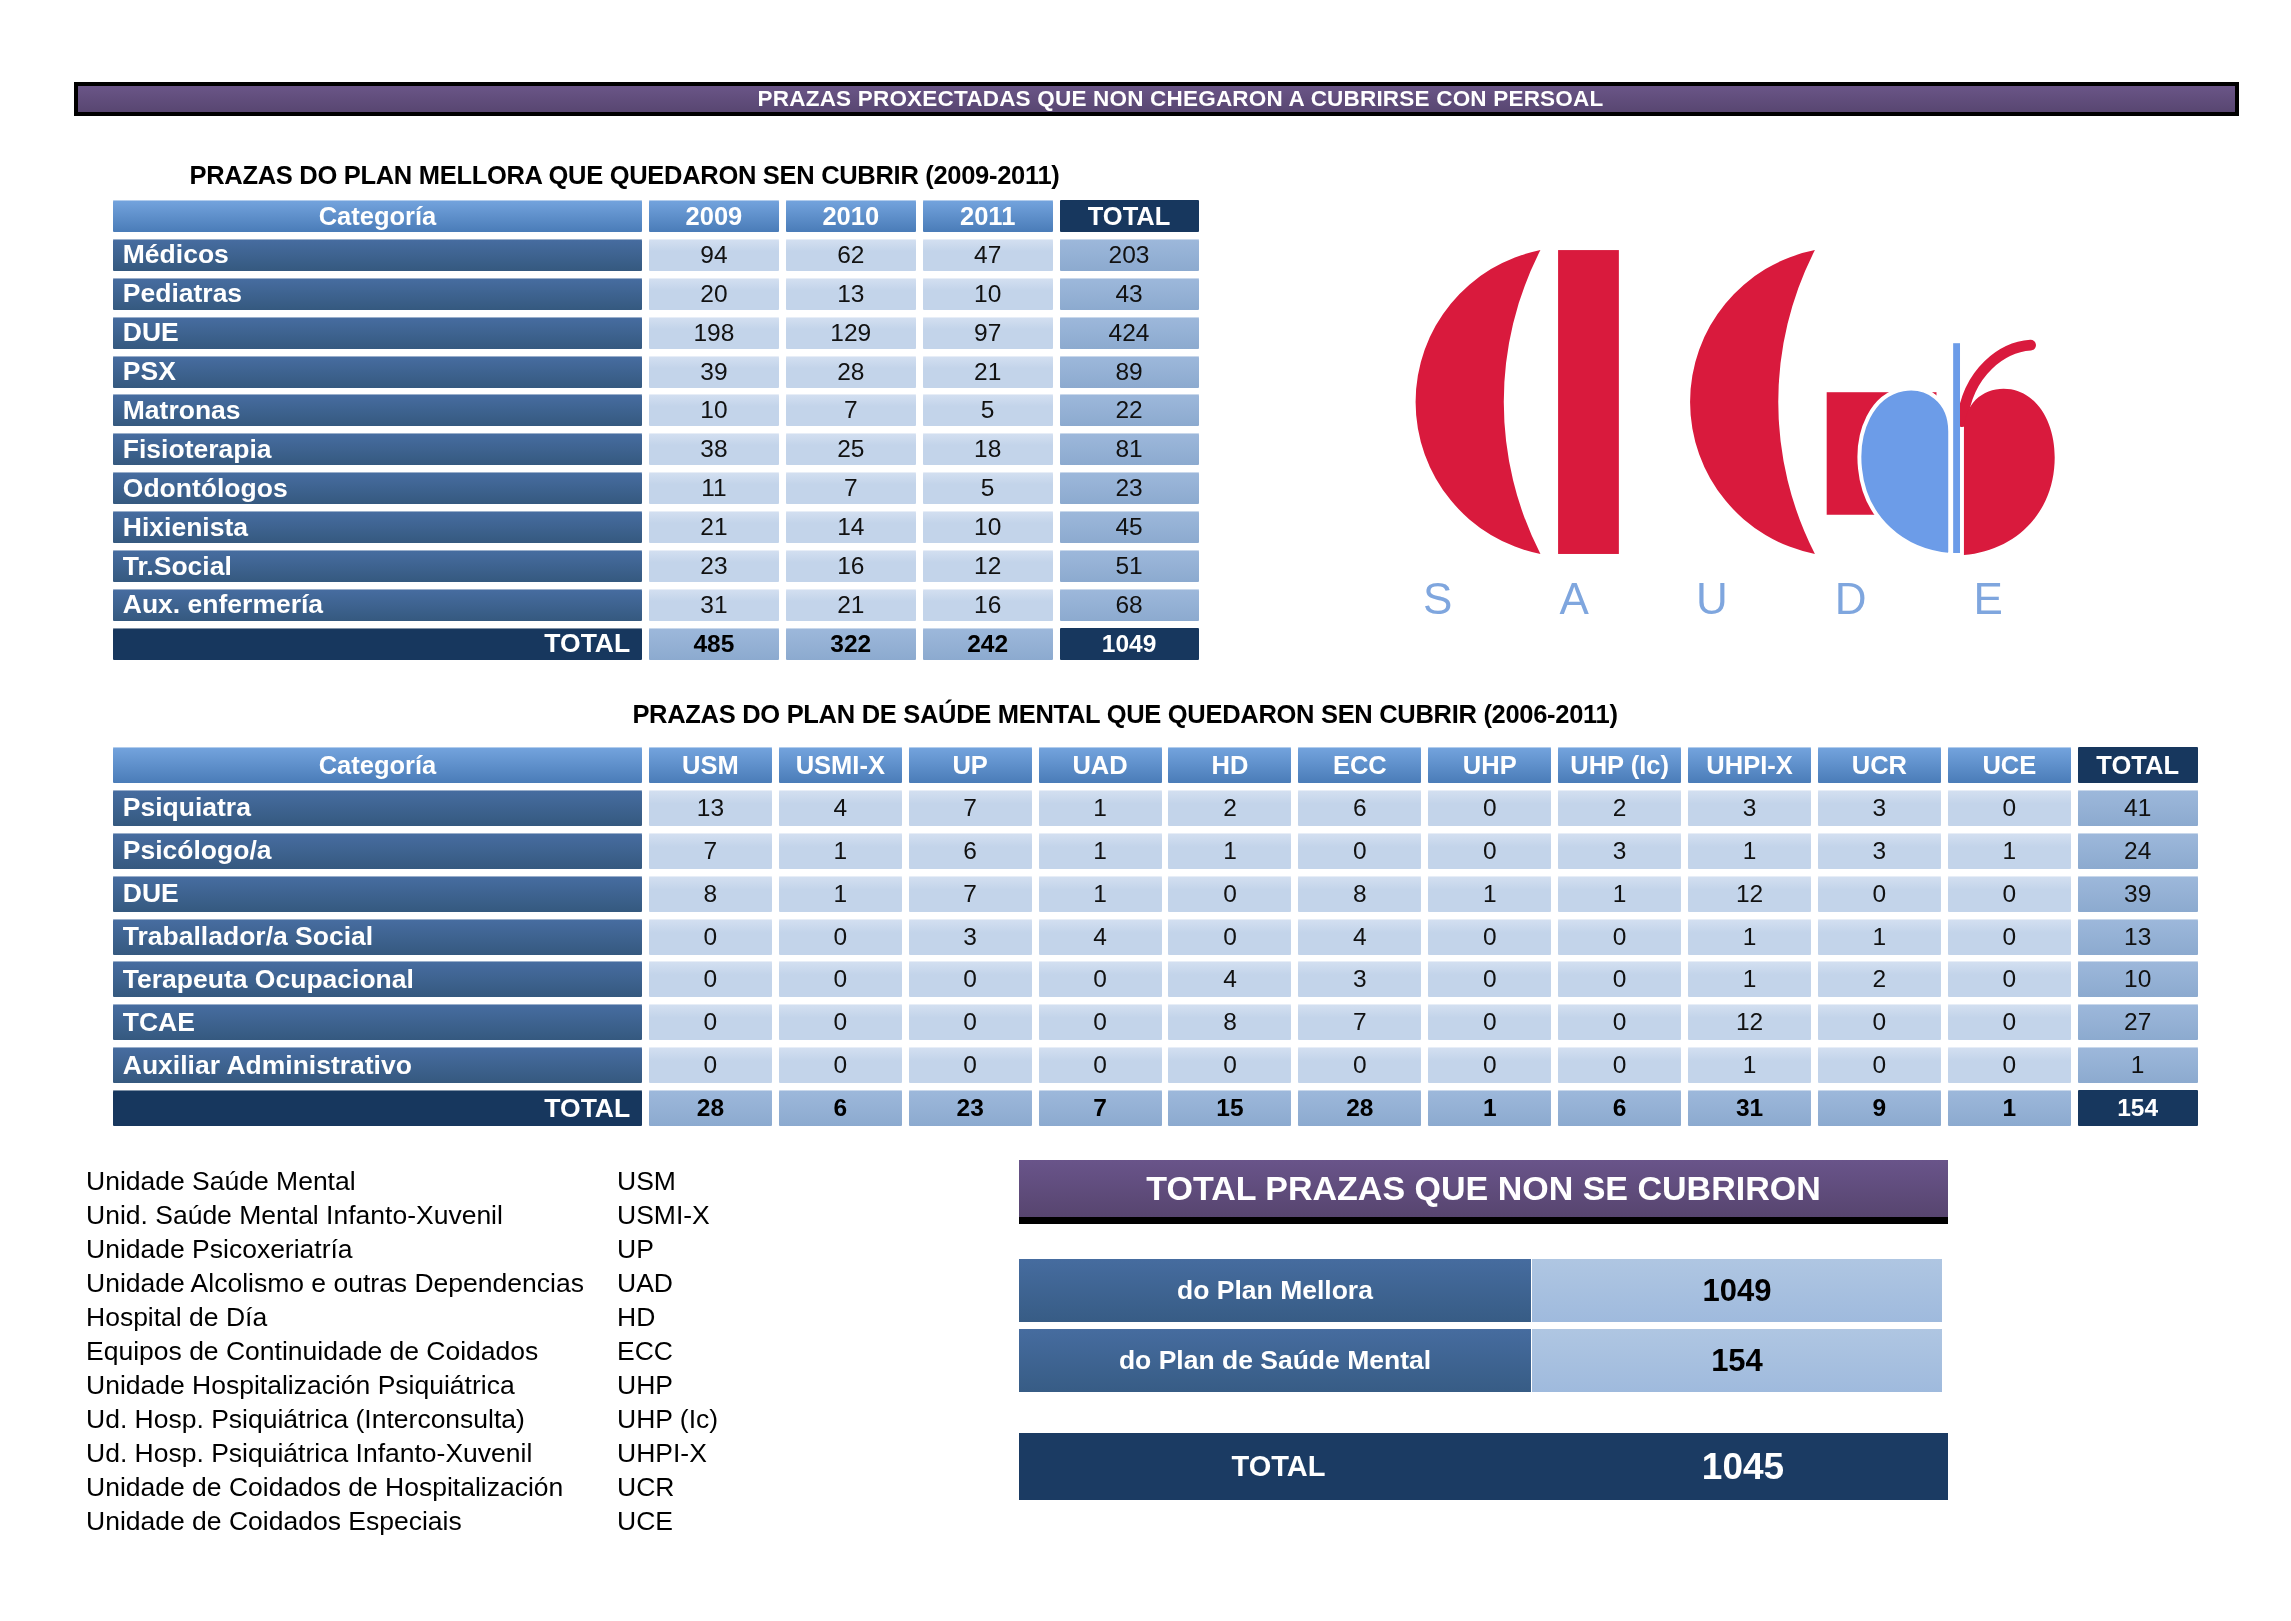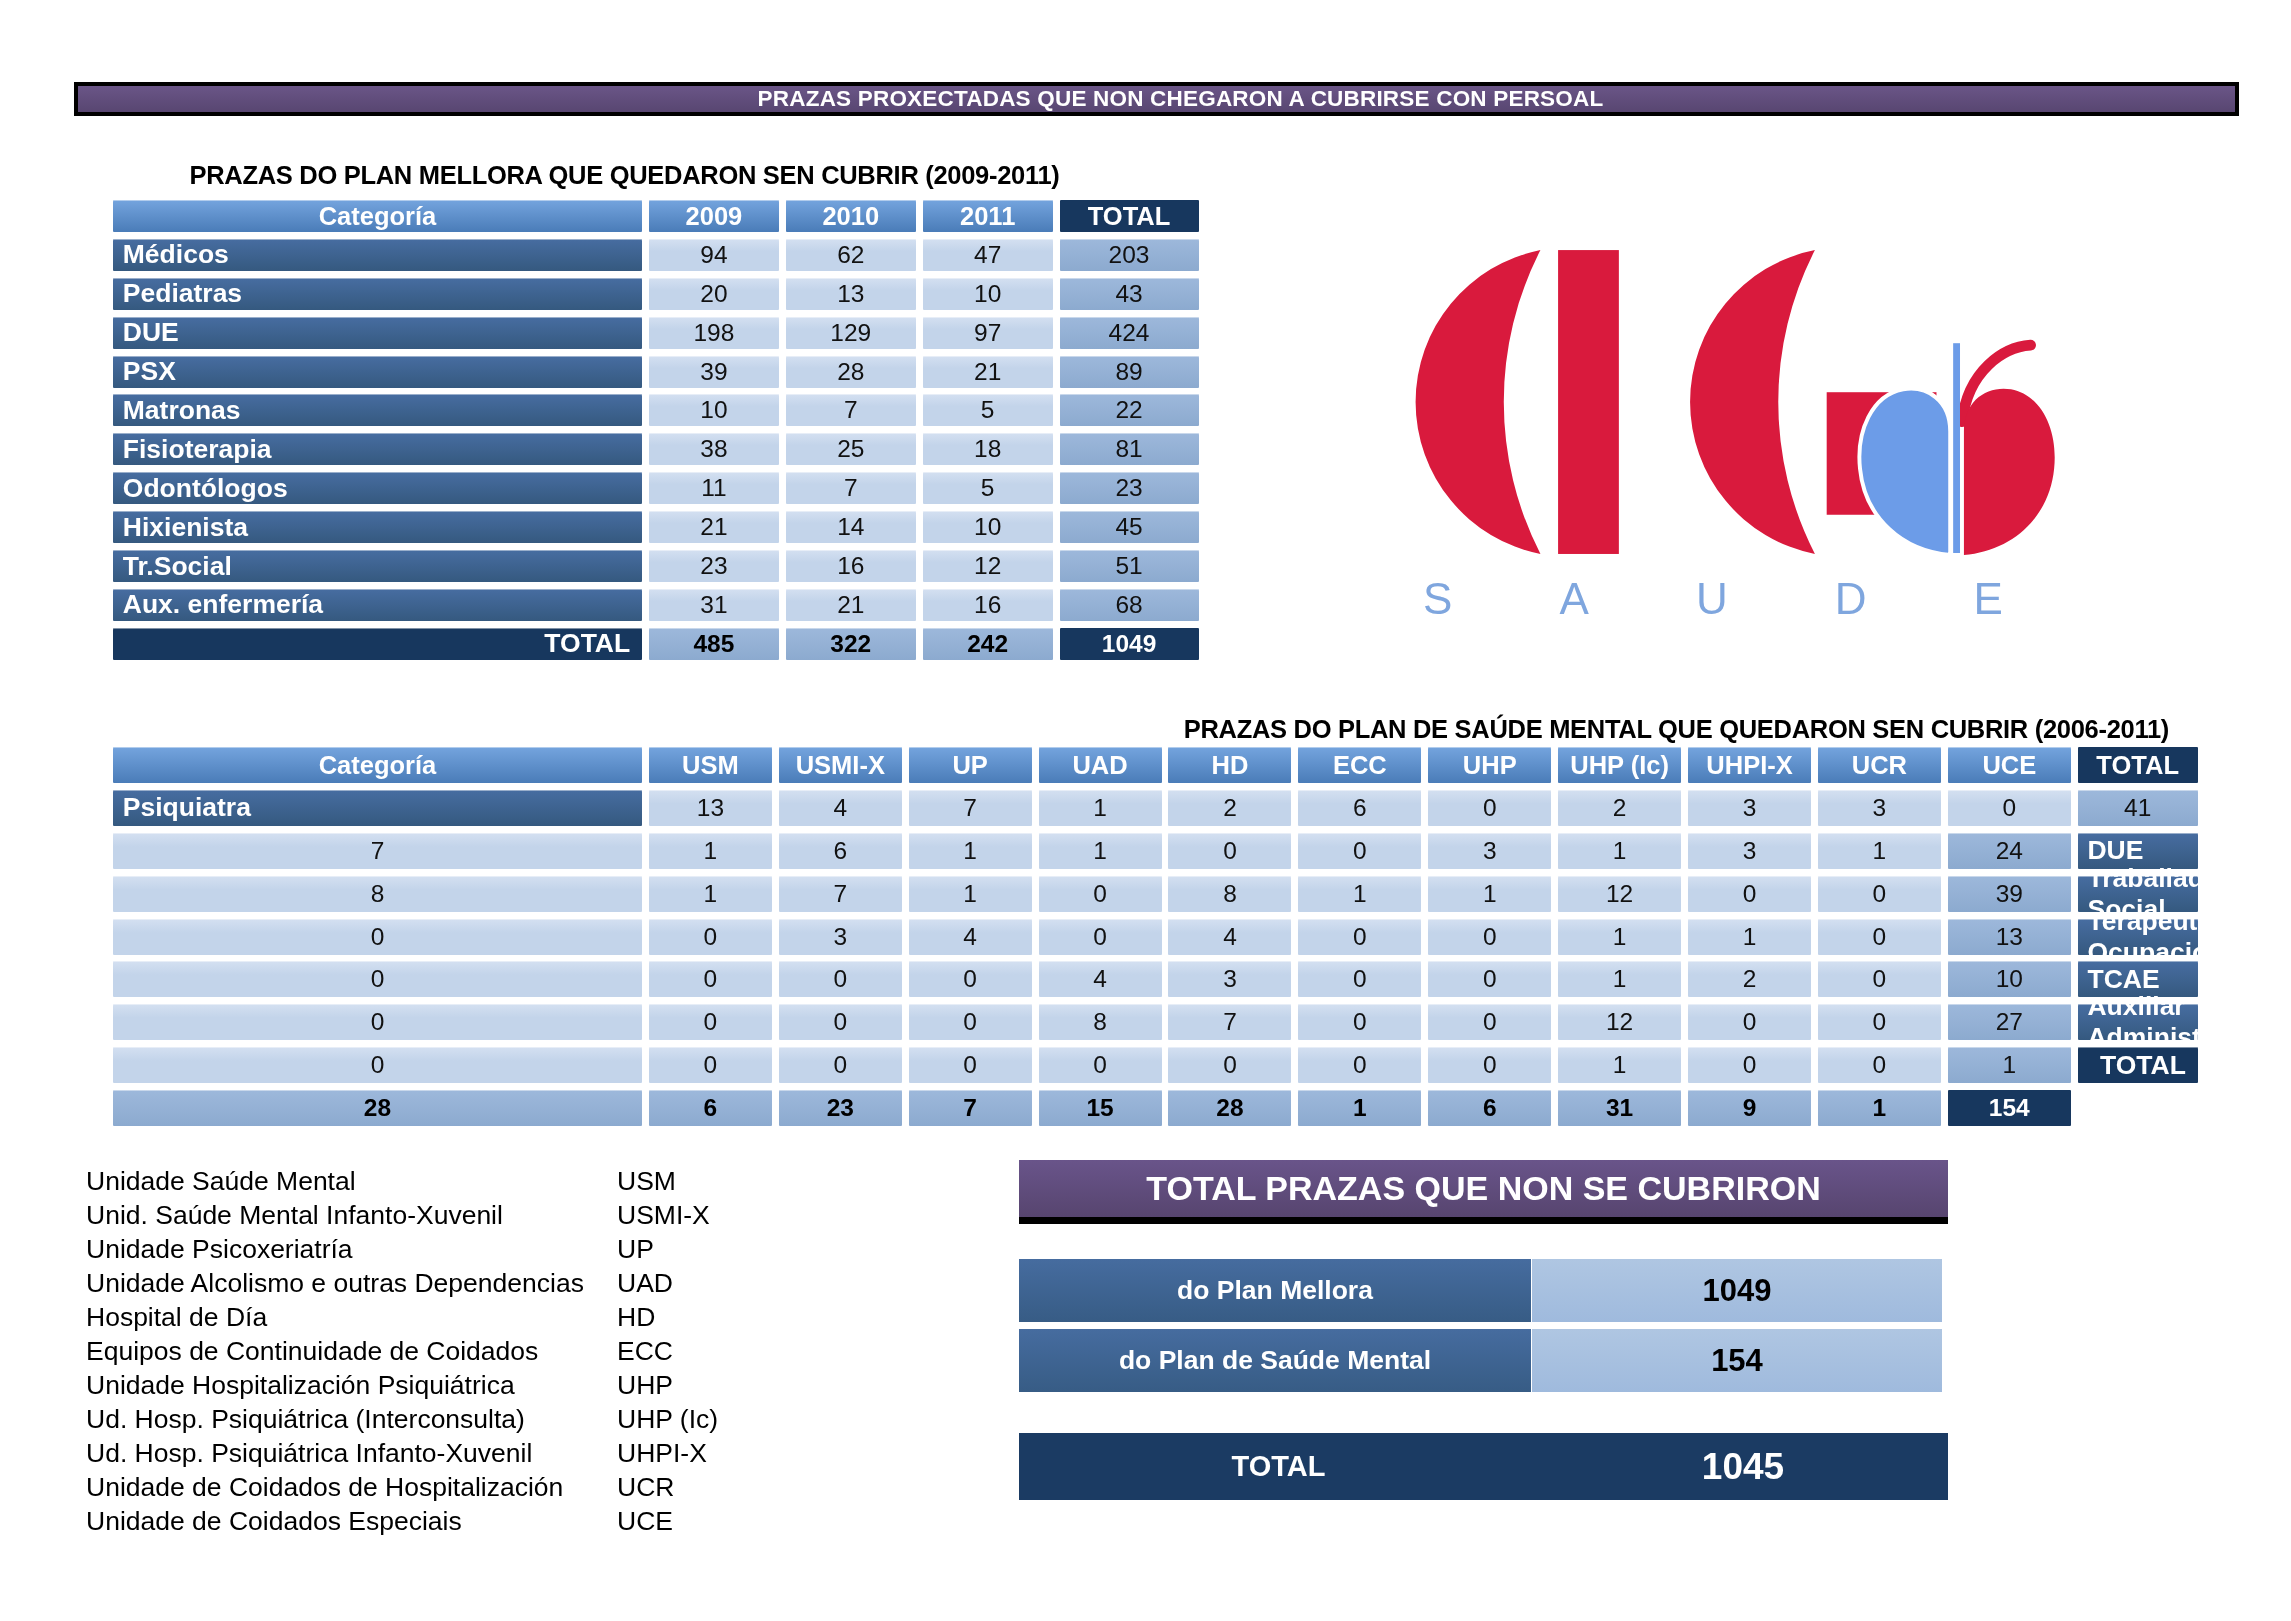--- a/index.html
+++ b/index.html
@@ -9,21 +9,21 @@
   
   .banner{position:absolute;left:74px;top:82px;width:2109px;height:25.5px;
           background:linear-gradient(180deg,#6a5587,#584671);border:4.9px solid #000;
           color:#fff;font-weight:bold;font-size:22.5px;line-height:25.5px;text-align:center;
           letter-spacing:0.2px;padding-left:48px;}
 
   
   .sect-title{position:absolute;color:#000;font-weight:bold;font-size:25.5px;text-align:center;
               letter-spacing:-0.3px;white-space:nowrap;}
   #title1{left:81px;top:161px;width:1087px;}
-  #title2{left:81px;top:715px;width:2088px;text-align:right;}
+  #title2{left:81px;top:700px;width:2088px;}
 
   
   .xtable{position:absolute;display:grid;gap:6.9px;padding-left:32px;}
   #table1{left:81px;top:200px;grid-template-columns:529px 130px 130px 130px 139px;grid-auto-rows:32px;}
   #table2{left:81px;top:747px;grid-template-columns:529px repeat(11,123px) 120px;grid-auto-rows:36px;}
   .cell{display:flex;align-items:center;justify-content:center;border-radius:1px;
         font-size:24.5px;color:#111;box-shadow:inset 0 1px 0 rgba(255,255,255,.45);}
   .cell.hdr{background:linear-gradient(180deg,#74a4de,#4a7cb8);color:#fff;font-weight:bold;font-size:25.5px;}
   .cell.dark{background:#17375e;color:#fff;font-weight:bold;box-shadow:none;}
   .cell.rlabel{background:linear-gradient(180deg,#476da1,#35597f);color:#fff;font-weight:bold;
@@ -153,20 +153,21 @@
       <div class="cell val">7</div>
       <div class="cell val">1</div>
       <div class="cell val">2</div>
       <div class="cell val">6</div>
       <div class="cell val">0</div>
       <div class="cell val">2</div>
       <div class="cell val">3</div>
       <div class="cell val">3</div>
       <div class="cell val">0</div>
       <div class="cell tcol">41</div>
+      <div class="cell rlabel">Psicólogo/a</div>
       <div class="cell val">7</div>
       <div class="cell val">1</div>
       <div class="cell val">6</div>
       <div class="cell val">1</div>
       <div class="cell val">1</div>
       <div class="cell val">0</div>
       <div class="cell val">0</div>
       <div class="cell val">3</div>
       <div class="cell val">1</div>
       <div class="cell val">3</div>

